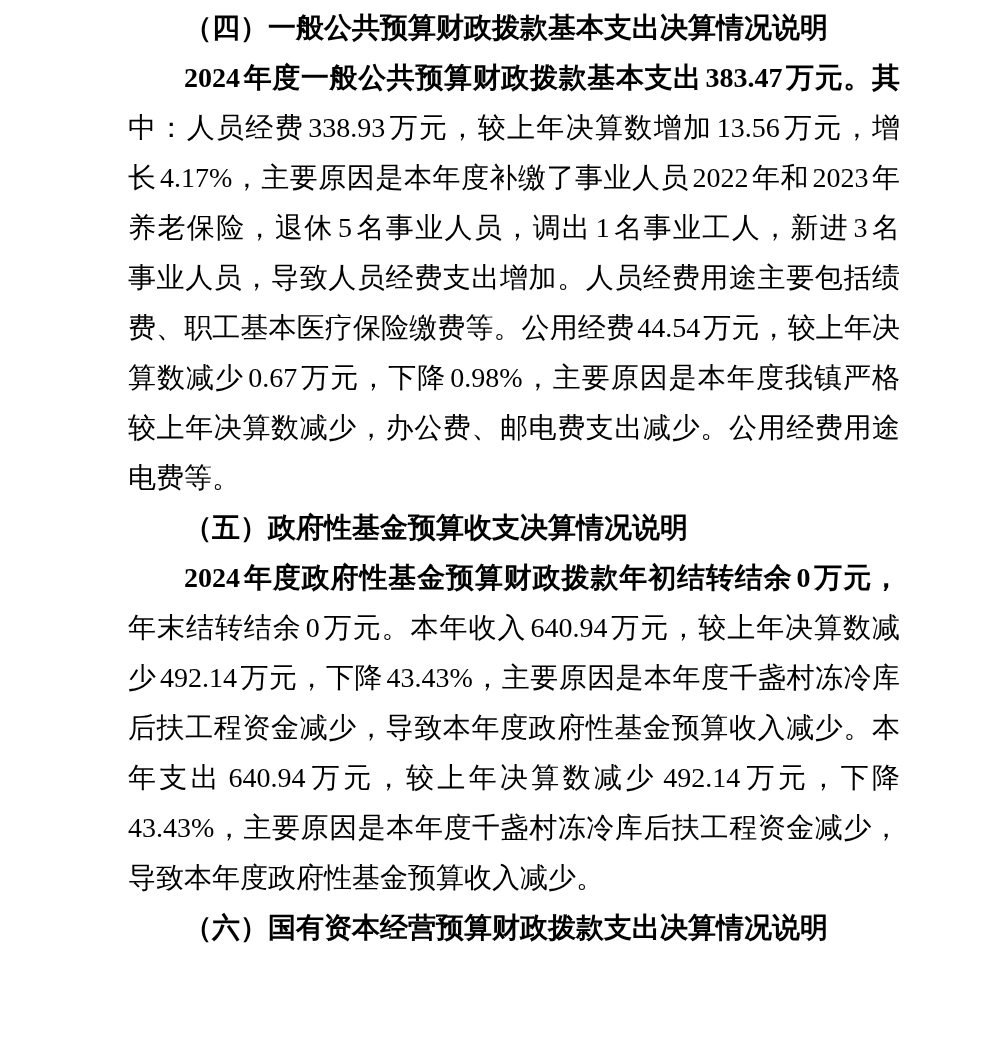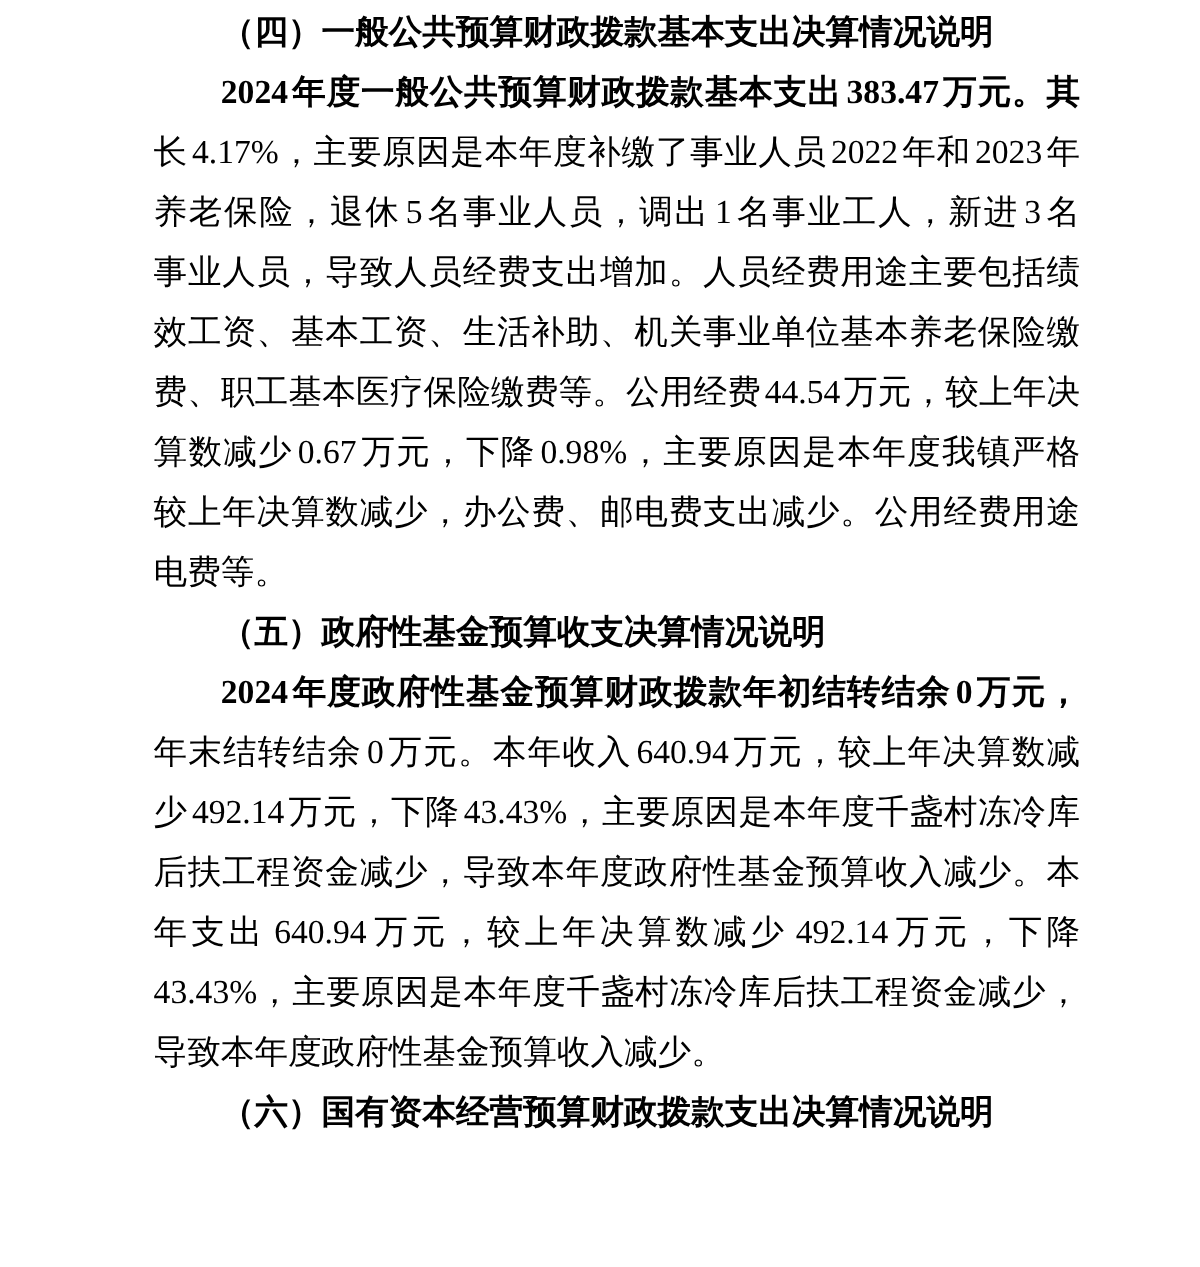--- a/index.html
+++ b/index.html
@@ -36,24 +36,24 @@
 </style>
 </head>
 <body>
 
 <div class="page">
     <div class="block heading">
       <div class="line indent bold">（四）一般公共预算财政拨款基本支出决算情况说明</div>
     </div>
     <div class="block paragraph">
       <div class="line indent just">2024 年度一般公共预算财政拨款基本支出 383.47 万元。其</div>
+      <div class="line just">中：人员经费 338.93 万元，较上年决算数增加 13.56 万元，增</div>
       <div class="line just">长 4.17%，主要原因是本年度补缴了事业人员 2022 年和 2023 年</div>
       <div class="line just">养老保险，退休 5 名事业人员，调出 1 名事业工人，新进 3 名</div>
       <div class="line just">事业人员，导致人员经费支出增加。人员经费用途主要包括绩</div>
-      <div class="line just">效工资、基本工资、生活补助、机关事业单位基本养老保险缴</div>
       <div class="line just">费、职工基本医疗保险缴费等。公用经费 44.54 万元，较上年决</div>
       <div class="line just">算数减少 0.67 万元，下降 0.98%，主要原因是本年度我镇严格</div>
       <div class="line just">较上年决算数减少，办公费、邮电费支出减少。公用经费用途</div>
       <div class="line">电费等。</div>
     </div>
     <div class="block heading">
       <div class="line indent bold">（五）政府性基金预算收支决算情况说明</div>
     </div>
     <div class="block paragraph">
       <div class="line indent just">2024 年度政府性基金预算财政拨款年初结转结余 0 万元，</div>

